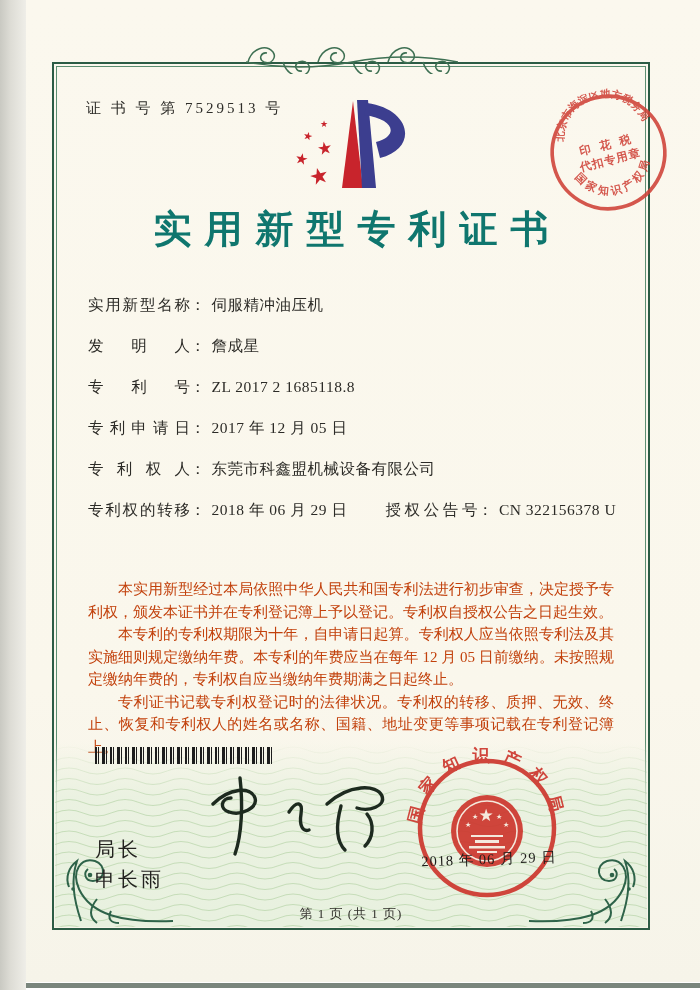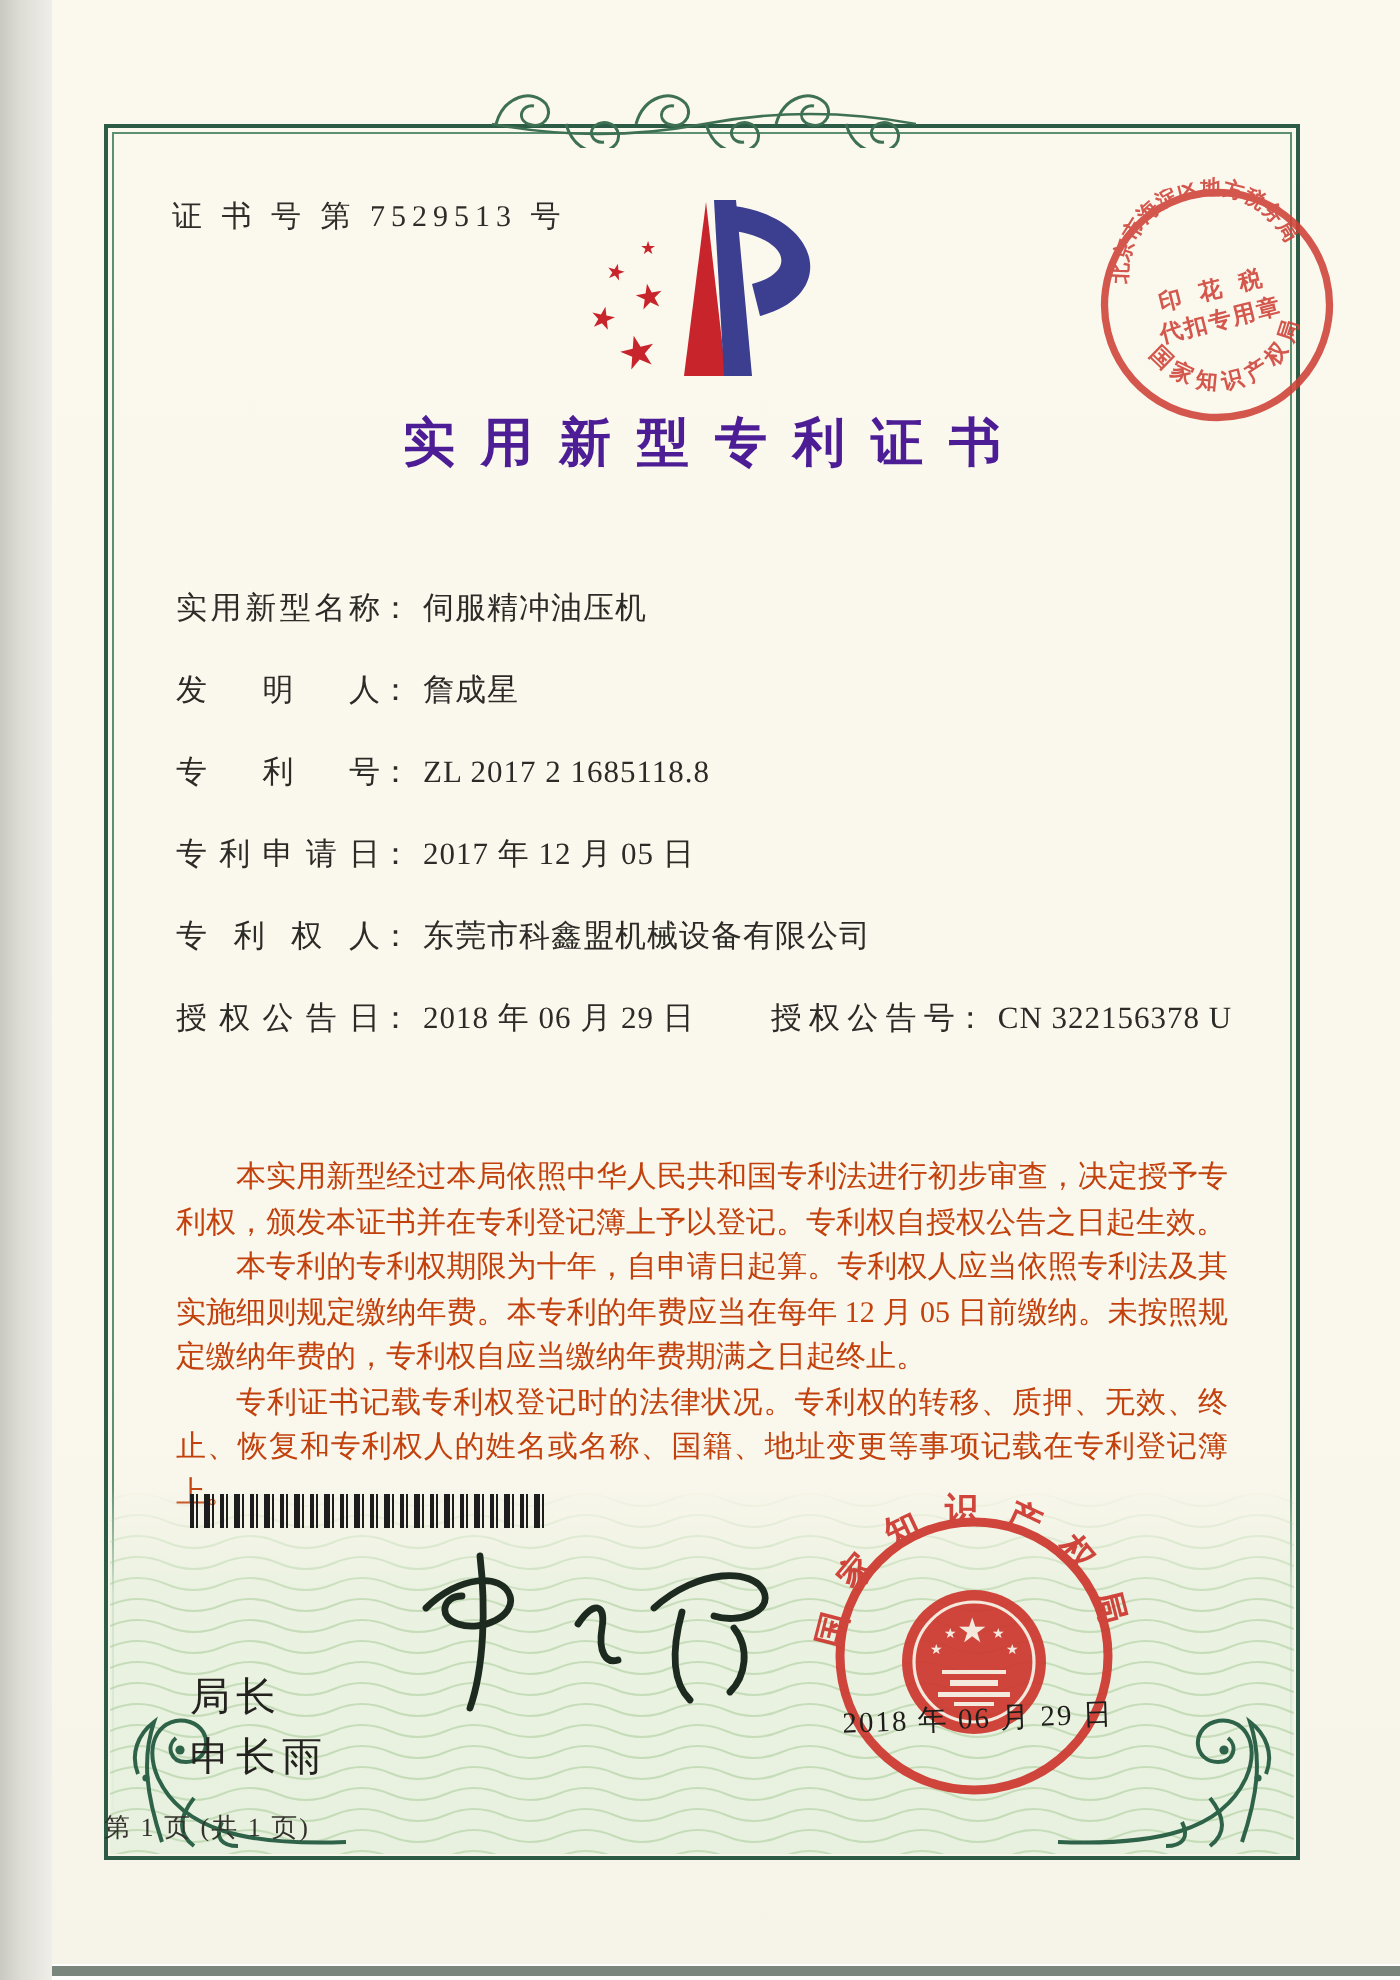--- a/index.html
+++ b/index.html
@@ -17,21 +17,21 @@
 
   
   .frame{position:absolute;left:52px;top:62px;width:598px;height:868px;
     border:2.5px solid #2c5c45;box-sizing:border-box;}
   .frame:before{content:"";position:absolute;inset:2px;border:1px solid #5d8f72;}
 
   
   .cert-no{position:absolute;left:86px;top:99px;font-size:15px;letter-spacing:3px;color:#2e2d29;}
   .logo{position:absolute;left:287px;top:96px;width:130px;height:100px;}
   .title{position:absolute;left:52px;top:204px;width:598px;text-align:center;
-    font-size:26px;font-weight:bold;letter-spacing:13px;color:#4c1d95;text-indent:13px;}
+    font-size:38px;font-weight:bold;letter-spacing:13px;color:#0f766e;text-indent:13px;}
 
   
   .fields{position:absolute;left:88px;top:292px;width:540px;}
   .frow{margin-bottom:15px;font-size:15.5px;line-height:26px;white-space:nowrap;}
   .flabel{display:inline-block;width:102px;text-align:justify;text-align-last:justify;vertical-align:top;}
   .fcolon{vertical-align:top;margin-right:6px;}
   .fvalue{letter-spacing:.5px;vertical-align:top;}
   .fvalue.addr{display:inline-block;white-space:pre-line;line-height:24px;max-width:420px;}
   .grant{display:flex;font-size:15.5px;line-height:26px;margin-top:15px;}
   .grant .right{margin-left:38px;}
@@ -70,21 +70,21 @@
     font-size:14.5px;letter-spacing:1px;color:#1e1d1a;transform:rotate(-2deg);z-index:5;}
 
   
   .stamp{position:absolute;left:546px;top:90px;width:125px;height:125px;transform:rotate(-14deg);opacity:.88;}
   .stamp text{fill:#cf4137;font-weight:bold;}
 
   
   .flourish{position:absolute;left:246px;top:42px;width:212px;height:32px;}
 
   
-  .footer{position:absolute;left:52px;top:905px;width:598px;
+  .footer{position:absolute;left:52px;top:905px;width:598px;text-align:center;
     font-size:13px;letter-spacing:1px;color:#33322d;z-index:6;}
 
   svg{display:block;}
   .seal-text{fill:#cd372e;font-weight:bold;font-size:17px;letter-spacing:12px;}
   .stamp-top{font-size:10px;letter-spacing:.2px;}
   .stamp-bot{font-size:10.5px;letter-spacing:3px;}
   .stamp-c1{font-size:11px;letter-spacing:3px;}
   .stamp-c2{font-size:11px;letter-spacing:1px;}
 </style>
 </head>
@@ -161,21 +161,21 @@
       <span class="flabel">专 利 号</span><span class="fcolon">：</span><span class="fvalue">ZL 2017 2 1685118.8</span>
     </div>
     <div class="frow">
       <span class="flabel">专利申请日</span><span class="fcolon">：</span><span class="fvalue">2017 年 12 月 05 日</span>
     </div>
     <div class="frow">
       <span class="flabel">专 利 权 人</span><span class="fcolon">：</span><span class="fvalue">东莞市科鑫盟机械设备有限公司</span>
     </div>
     <div class="grant">
       <div class="left">
-        <span class="flabel">授权公告日</span><span class="fcolon">：</span><span class="fvalue">2018 年 06 月 29 日</span>
+        <span class="flabel">专利权的转移</span><span class="fcolon">：</span><span class="fvalue">2018 年 06 月 29 日</span>
       </div>
       <div class="right">
         <span class="flabel2">授权公告号</span><span class="fcolon">：</span><span class="fvalue">CN 322156378 U</span>
       </div>
     </div>
   </div>
 
   <div class="paras">
     <p>本实用新型经过本局依照中华人民共和国专利法进行初步审查，决定授予专利权，颁发本证书并在专利登记簿上予以登记。专利权自授权公告之日起生效。</p>
     <p>本专利的专利权期限为十年，自申请日起算。专利权人应当依照专利法及其实施细则规定缴纳年费。本专利的年费应当在每年 12 月 05 日前缴纳。未按照规定缴纳年费的，专利权自应当缴纳年费期满之日起终止。</p>

